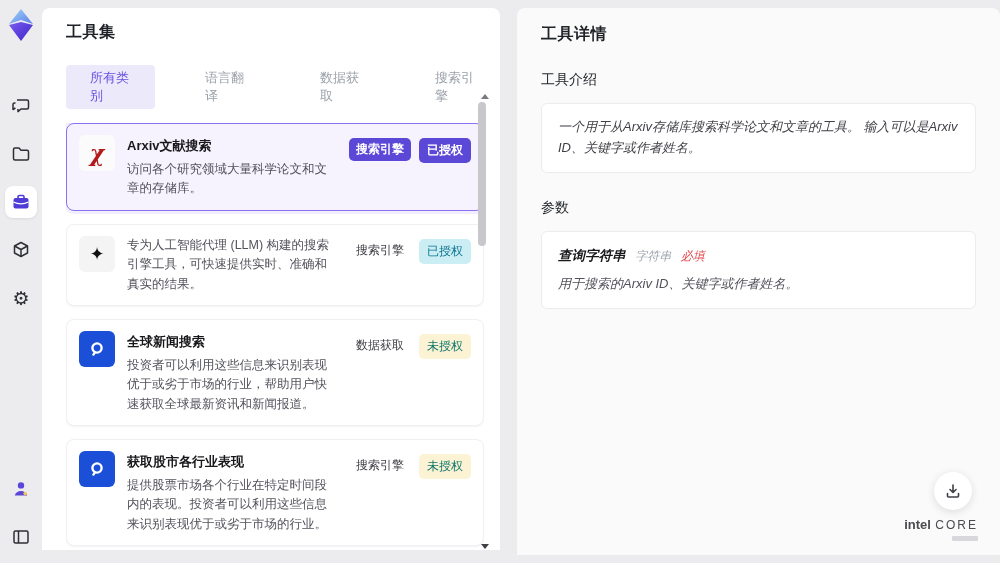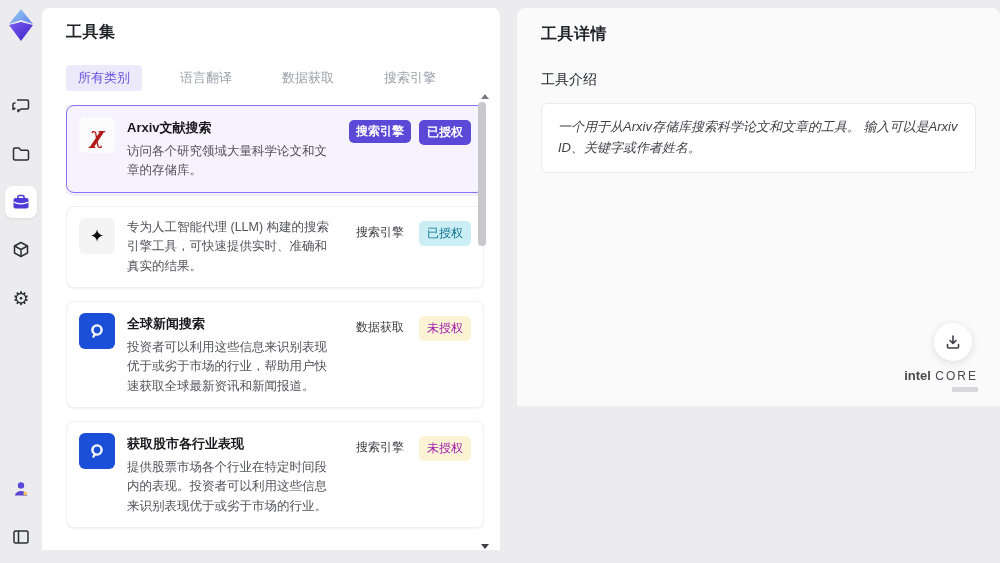--- a/index.html
+++ b/index.html
@@ -13,48 +13,48 @@
   .rail .logo { width:30px; height:34px; margin-bottom:48px; }
   .rail-btn { width:32px; height:32px; border-radius:8px; display:flex; align-items:center; justify-content:center; margin-bottom:16px; cursor:pointer; }
   .rail-btn svg { display:block; }
   .rail-btn.active { background:#ffffff; box-shadow:0 1px 3px rgba(0,0,0,.08); }
   .rail-spacer { flex:1; }
   .gear-glyph { font-size:19px; color:#2d2f33; line-height:1; }
 
   
   .main { flex:1; display:flex; padding-top:8px; gap:17px; }
   .panel-left { width:458px; flex:0 0 458px; background:#ffffff; border-radius:8px 8px 0 0; height:542px; padding:14px 0 0 24px; position:relative; }
-  .panel-right { flex:1; background:#fafafa; border-radius:8px 8px 0 0; height:398px; padding:16px 24px; position:relative; }
+  .panel-right { flex:1; background:#fafafa; border-radius:8px 8px 0 0; height:547px; padding:16px 24px; position:relative; }
 
   .page-title { font-size:16px; font-weight:bold; letter-spacing:.5px; }
 
   
   .tabs { display:flex; align-items:center; gap:26px; margin:22px 0 14px; }
-  .tab { font-size:13px; color:#9ba1a9; cursor:pointer; padding:4px 12px; border-radius:4px; }
+  .tab { font-size:13px; color:#9ba1a9; cursor:pointer; padding:4px 24px; border-radius:4px; }
   .tab.active { background:#ece9fb; color:#6a52e0; }
 
   
   .tool-list { width:418px; height:462px; overflow:hidden; position:relative; }
   .card { background:#fff; border:1px solid #f0f0f2; border-radius:8px; box-shadow:0 1px 2px rgba(0,0,0,.05);
     padding:11px 12px; margin-bottom:13px; display:flex; gap:12px; cursor:pointer; }
   .card.selected { border:1.5px solid #8b72f2; background:#f7f3fe; box-shadow:0 0 0 3px rgba(139,114,242,.12); }
   .tool-icon { width:36px; height:36px; border-radius:6px; flex:0 0 36px; display:flex; align-items:center; justify-content:center; background:#f6f6f7; }
   .icon-arxiv { background:#fbfbfb; font-family:"DejaVu Serif",serif; font-style:italic; font-weight:bold; font-size:22px; color:#b31b1b; }
   .icon-tavily { background:#f4f4f5; font-size:18px; color:#111; }
   .icon-blue { background:#1c4fd8; }
   .card-body { flex:1; min-width:0; }
   .card-title { font-size:13px; font-weight:bold; color:#18181b; margin:2px 0 5px; }
   .card-desc { font-size:12.5px; color:#52525b; line-height:1.55; max-width:260px; }
   .card-badges { display:flex; gap:8px; align-items:flex-start; padding-top:3px; }
   .badge-cat { font-size:12px; color:#3f3f46; padding:3px 7px; white-space:nowrap; }
   .badge-cat.filled { background:#5b48d6; color:#fff; border-radius:5px; font-weight:bold; }
   .badge-auth { font-size:12px; padding:4px 8px; border-radius:5px; white-space:nowrap; }
   .badge-auth.filled { background:#5b48d6; color:#fff; font-weight:bold; }
   .badge-auth.ok { background:#cbeef5; color:#0e7490; }
-  .badge-auth.no { background:#fbf3d3; color:#a21caf; }
+  .badge-auth.no { background:#fbf3d3; color:#0f766e; }
 
   
   .list-scrollbar { position:absolute; top:88px; right:14px; width:8px; height:458px; }
   .list-scrollbar .thumb { position:absolute; top:6px; left:0; width:8px; height:144px; background:#c7c7cc; border-radius:4px; }
   .scroll-arrow { position:absolute; right:11px; width:0; height:0; border-left:4px solid transparent; border-right:4px solid transparent; }
   .scroll-arrow.up { top:86px; border-bottom:5px solid #7a7a80; }
   .scroll-arrow.down { top:536px; border-top:5px solid #3f3f46; }
 
   
   .section-h { font-size:14px; font-weight:normal; margin:26px 0 14px; }
@@ -229,20 +229,29 @@
     </div>
 
     <div class="panel-right">
       <div class="page-title">工具详情</div>
 
       <div class="section-h">工具介绍</div>
       <div class="detail-box">
         <span>一个用于从Arxiv存储库搜索科学论文和文章的工具。 输入可以是Arxiv ID、关键字或作者姓名。</span>
       </div>
 
+      <div class="section-h">参数</div>
+      <div class="detail-box">
+        <div class="param-line">
+          <span class="param-name">查询字符串</span>
+          <span class="param-type">字符串</span>
+          <span class="param-required">必填</span>
+        </div>
+        <div class="param-desc">用于搜索的Arxiv ID、关键字或作者姓名。</div>
+      </div>
 
       <div class="fab">
         <svg width="18" height="18" viewBox="0 0 18 18">
           <path d="M9 3v7M6 7.5L9 10.5 12 7.5" fill="none" stroke="#3f3f46" stroke-width="1.6" stroke-linecap="round" stroke-linejoin="round"></path>
           <path d="M3.5 11.5v2.5a1 1 0 0 0 1 1h9a1 1 0 0 0 1-1v-2.5" fill="none" stroke="#3f3f46" stroke-width="1.6" stroke-linecap="round"></path>
         </svg>
       </div>
       <div class="intel-mark">
         <span class="intel-word">intel</span>
         <span class="core-word"> CORE</span>

